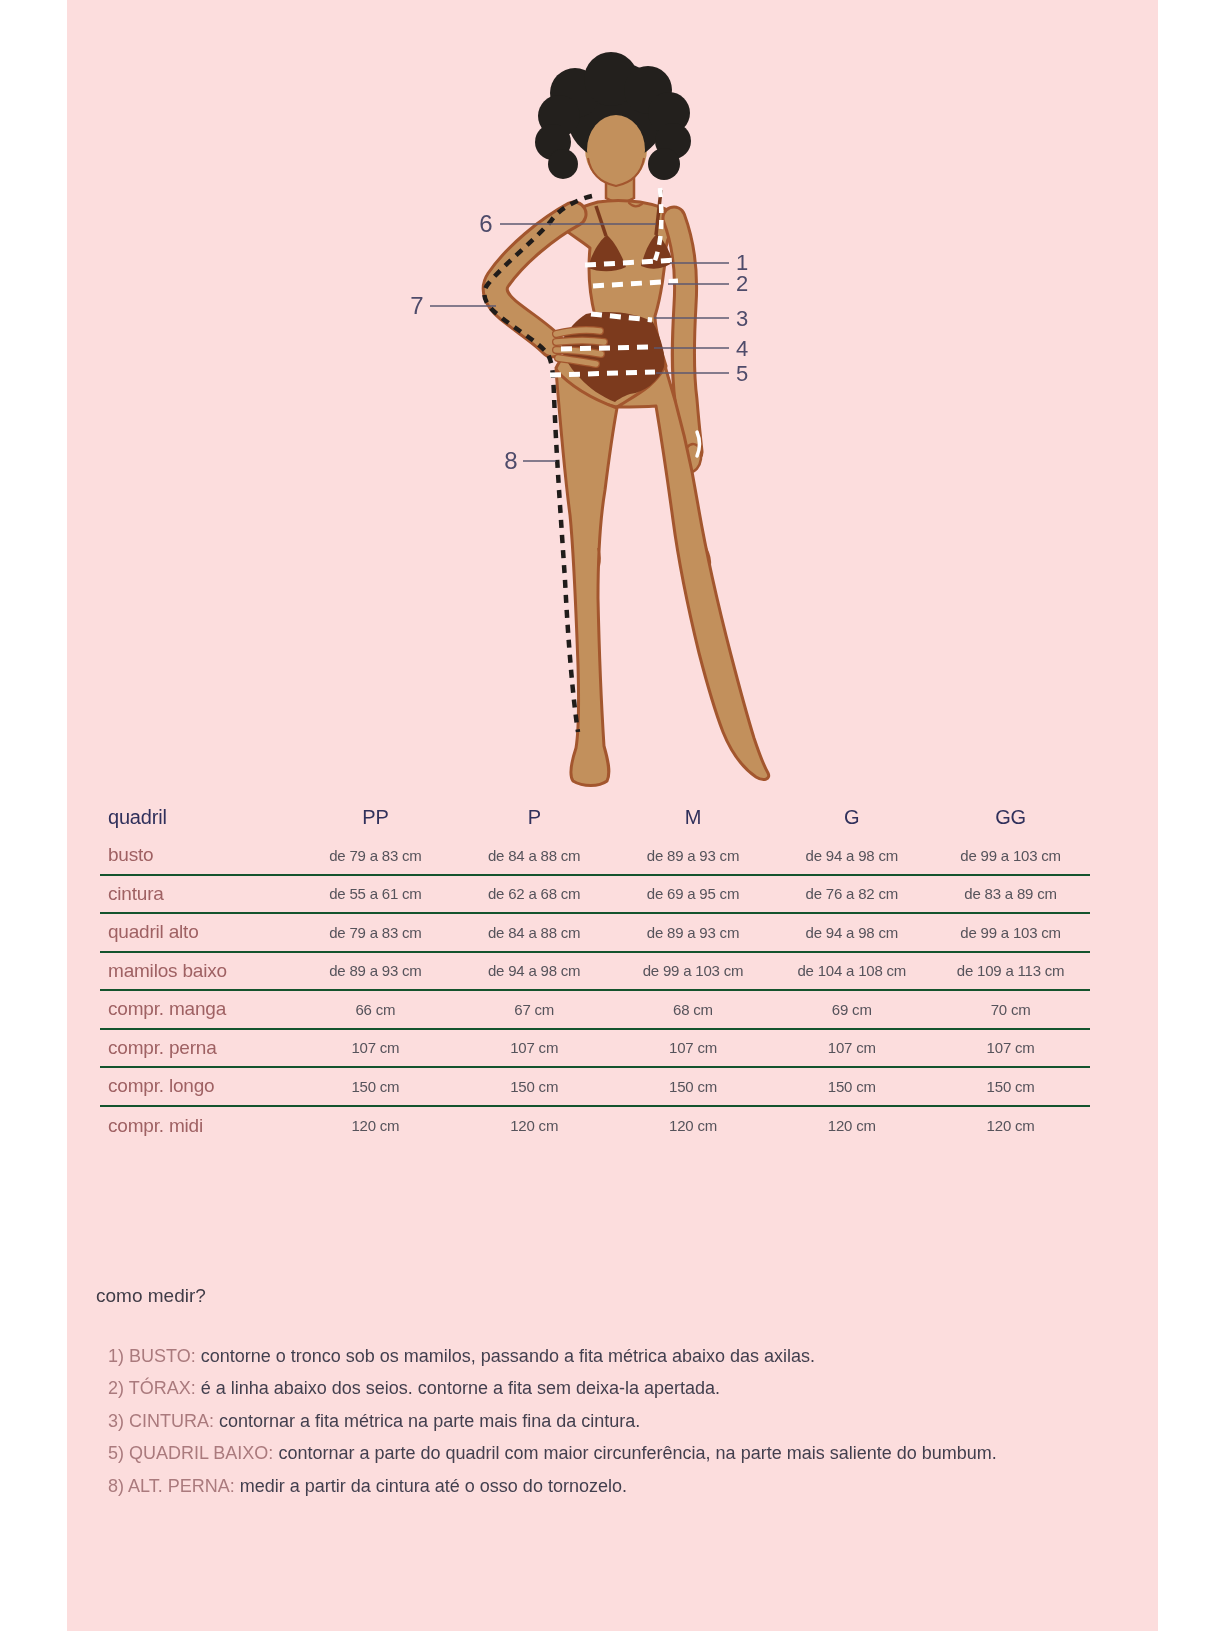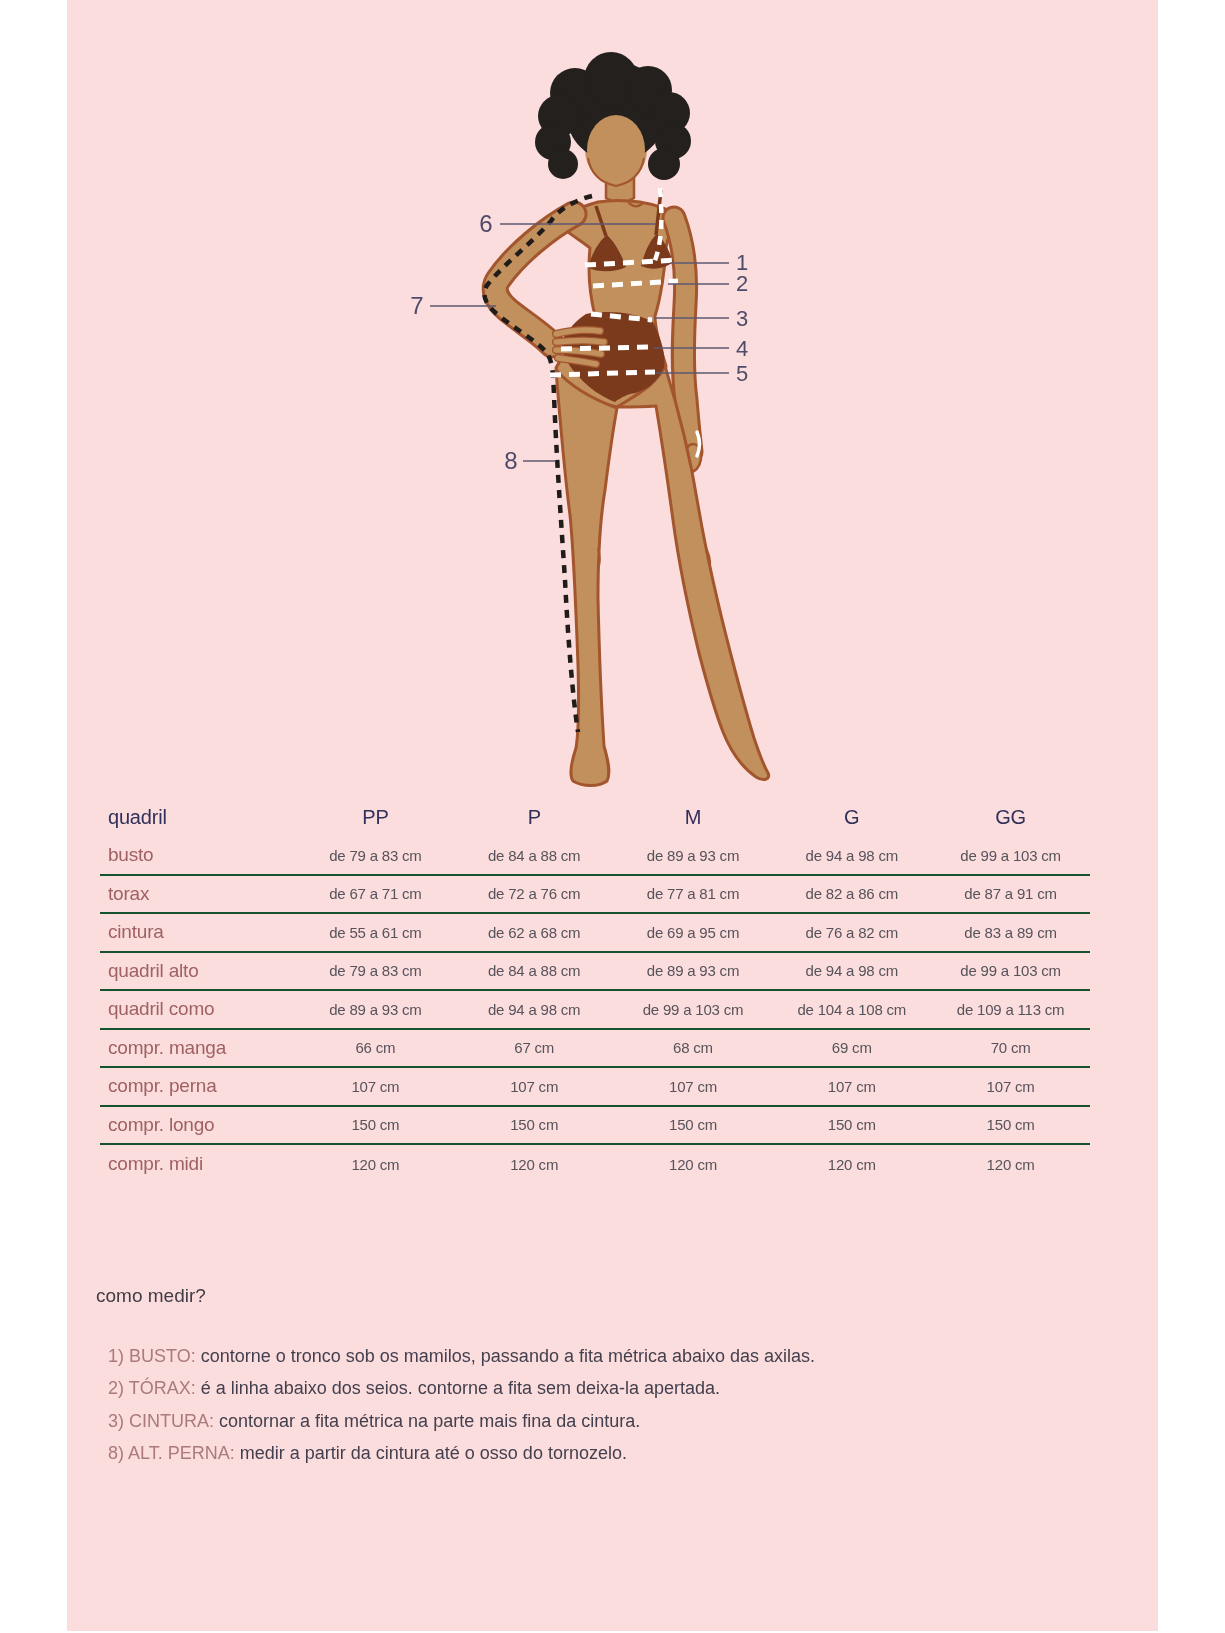--- a/index.html
+++ b/index.html
@@ -185,45 +185,37 @@
 
     <div class="t-row t-data sep">
       <div class="t-label">busto</div>
       <div class="t-cell">de 79 a 83 cm</div>
       <div class="t-cell">de 84 a 88 cm</div>
       <div class="t-cell">de 89 a 93 cm</div>
       <div class="t-cell">de 94 a 98 cm</div>
       <div class="t-cell">de 99 a 103 cm</div>
     </div>
     <div class="t-row t-data sep">
-      <div class="t-label">torax</div>
-      <div class="t-cell">de 67 a 71 cm</div>
-      <div class="t-cell">de 72 a 76 cm</div>
-      <div class="t-cell">de 77 a 81 cm</div>
-      <div class="t-cell">de 82 a 86 cm</div>
-      <div class="t-cell">de 87 a 91 cm</div>
-    </div>
-    <div class="t-row t-data sep">
       <div class="t-label">cintura</div>
       <div class="t-cell">de 55 a 61 cm</div>
       <div class="t-cell">de 62 a 68 cm</div>
       <div class="t-cell">de 69 a 95 cm</div>
       <div class="t-cell">de 76 a 82 cm</div>
       <div class="t-cell">de 83 a 89 cm</div>
     </div>
     <div class="t-row t-data sep">
       <div class="t-label">quadril alto</div>
       <div class="t-cell">de 79 a 83 cm</div>
       <div class="t-cell">de 84 a 88 cm</div>
       <div class="t-cell">de 89 a 93 cm</div>
       <div class="t-cell">de 94 a 98 cm</div>
       <div class="t-cell">de 99 a 103 cm</div>
     </div>
     <div class="t-row t-data sep">
-      <div class="t-label">quadril como</div>
+      <div class="t-label">mamilos baixo</div>
       <div class="t-cell">de 89 a 93 cm</div>
       <div class="t-cell">de 94 a 98 cm</div>
       <div class="t-cell">de 99 a 103 cm</div>
       <div class="t-cell">de 104 a 108 cm</div>
       <div class="t-cell">de 109 a 113 cm</div>
     </div>
     <div class="t-row t-data sep">
       <div class="t-label">compr. manga</div>
       <div class="t-cell">66 cm</div>
       <div class="t-cell">67 cm</div>
@@ -256,15 +248,16 @@
       <div class="t-cell">120 cm</div>
     </div>
   </div>
 
   <div class="howto-title">como medir?</div>
 
   <div class="howto-list">
     <div class="howto-item"><span class="howto-prefix">1) BUSTO:</span> <span>contorne o tronco sob os mamilos, passando a fita métrica abaixo das axilas.</span></div>
     <div class="howto-item"><span class="howto-prefix">2) TÓRAX:</span> <span>é a linha abaixo dos seios. contorne a fita sem deixa-la apertada.</span></div>
     <div class="howto-item"><span class="howto-prefix">3) CINTURA:</span> <span>contornar a fita métrica na parte mais fina da cintura.</span></div>
+    <div class="howto-item"><span class="howto-prefix">5) QUADRIL BAIXO:</span> <span>contornar a parte do quadril com maior circunferência, na parte mais saliente do bumbum.</span></div>
     <div class="howto-item"><span class="howto-prefix">8) ALT. PERNA:</span> <span>medir a partir da cintura até o osso do tornozelo.</span></div>
   </div>
 </div>
 
 </body></html>

